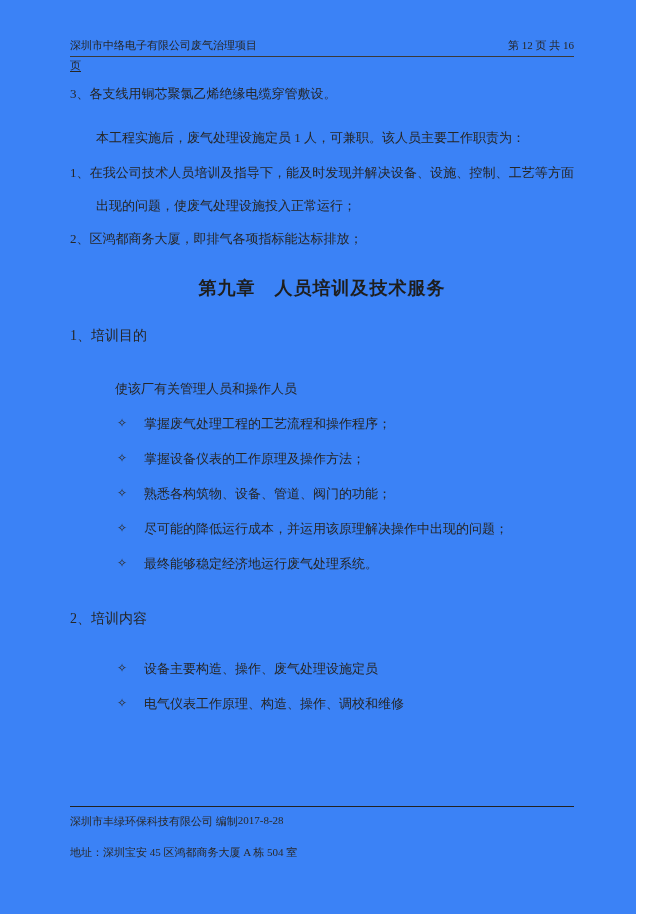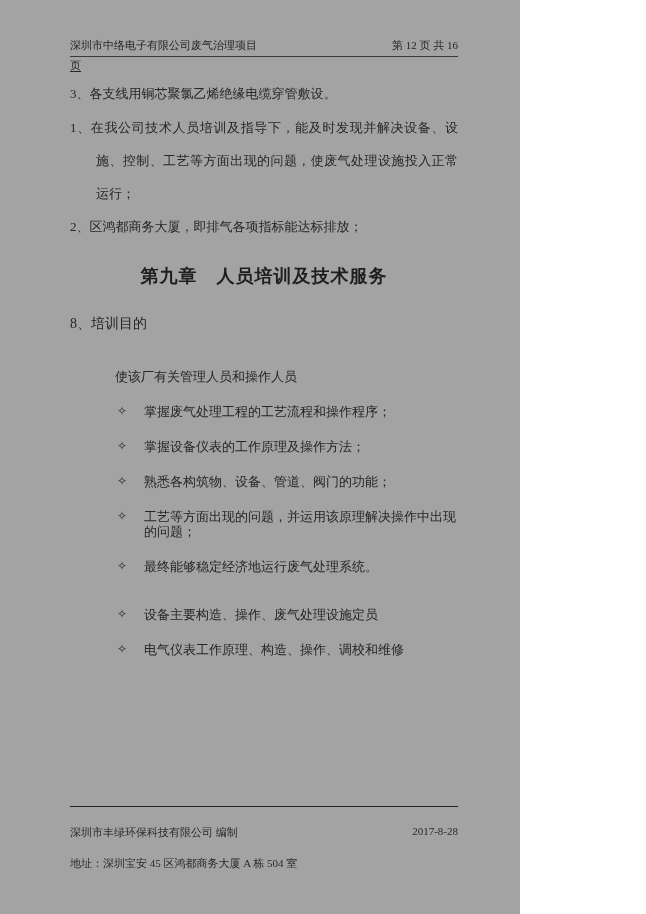--- a/index.html
+++ b/index.html
@@ -1,20 +1,20 @@
 <!DOCTYPE html>
 <html><head>
 <meta charset="utf-8">
 <style>
   html,body { margin:0; padding:0; background:#ffffff; }
   .page {
     position:relative;
-    width:520px; height:914px;
+    width:636px; height:914px;
     box-sizing:border-box;
-    background:#a3a3a3;
+    background:#3b82f6;
     color:#262626;
     font-family:"Liberation Serif","DejaVu Serif",serif;
     font-size:13px;
     padding:38px 62px 0 70px;
     overflow:hidden;
   }
   
   .hdr-line1 {
     display:flex; justify-content:space-between; align-items:flex-end;
     font-size:11px;
@@ -46,76 +46,78 @@
   .p-lead { margin:36px 0 0 45px; line-height:16px; }
   .gap-first-bullet { margin-top:19px; }
   .chap9 { margin-top:29px; }
 
   
   .footer {
     position:absolute; left:70px; right:62px; top:806px;
     border-top:1.5px solid #222222;
     font-size:11px; color:#2a2a2a;
   }
-  .ft-line1 { display:flex; justify-content:space-between; margin-top:18px; }
+  .ft-line1 { display:flex; justify-content:flex-start; margin-top:7px; }
   .ft-line2 { margin-top:16px; }
 </style>
 </head>
 <body>
 
 <div class="page">
 
   <div>
     <div class="hdr-line1">
       <span>深圳市中络电子有限公司废气治理项目</span>
       <span>第 12 页 共 16</span>
     </div>
     <div class="hdr-line2">
       <span class="u">页</span>
     </div>
   </div>
 
   <p class="p-note">3、各支线用铜芯聚氯乙烯绝缘电缆穿管敷设。</p>
 
 
+  <p class="p-intro">本工程实施后，废气处理设施定员 1 人，可兼职。该人员主要工作职责为：</p>
 
   <div class="num-list">
     <div class="num-item"><span>1、</span><span>在我公司技术人员培训及指导下，能及时发现并解决设备、设施、控制、工艺等方面出现的问题，使废气处理设施投入正常运行；</span></div>
     <div class="num-item"><span>2、</span><span>区鸿都商务大厦，即排气各项指标能达标排放；</span></div>
   </div>
 
   <h1 class="chap chap9">第九章　人员培训及技术服务</h1>
 
-  <div class="sec-head">8、培训目的</div>
+  <div class="sec-head">1、培训目的</div>
 
   <p class="p-lead">使该厂有关管理人员和操作人员</p>
 
   <div>
     <div class="bullet-item gap-first-bullet">
         <span class="bullet-glyph">✧</span>
         <span class="bullet-text">掌握废气处理工程的工艺流程和操作程序；</span>
       </div>
     <div class="bullet-item">
         <span class="bullet-glyph">✧</span>
         <span class="bullet-text">掌握设备仪表的工作原理及操作方法；</span>
       </div>
     <div class="bullet-item">
         <span class="bullet-glyph">✧</span>
         <span class="bullet-text">熟悉各构筑物、设备、管道、阀门的功能；</span>
       </div>
     <div class="bullet-item">
         <span class="bullet-glyph">✧</span>
-        <span class="bullet-text">工艺等方面出现的问题，并运用该原理解决操作中出现的问题；</span>
+        <span class="bullet-text">尽可能的降低运行成本，并运用该原理解决操作中出现的问题；</span>
       </div>
     <div class="bullet-item">
         <span class="bullet-glyph">✧</span>
         <span class="bullet-text">最终能够稳定经济地运行废气处理系统。</span>
       </div>
   </div>
 
+  <div class="sec-head-2">2、培训内容</div>
 
   <div>
     <div class="bullet-item" style="margin-top:33px;">
         <span class="bullet-glyph">✧</span>
         <span class="bullet-text">设备主要构造、操作、废气处理设施定员</span>
       </div>
     <div class="bullet-item">
         <span class="bullet-glyph">✧</span>
         <span class="bullet-text">电气仪表工作原理、构造、操作、调校和维修</span>
       </div>

